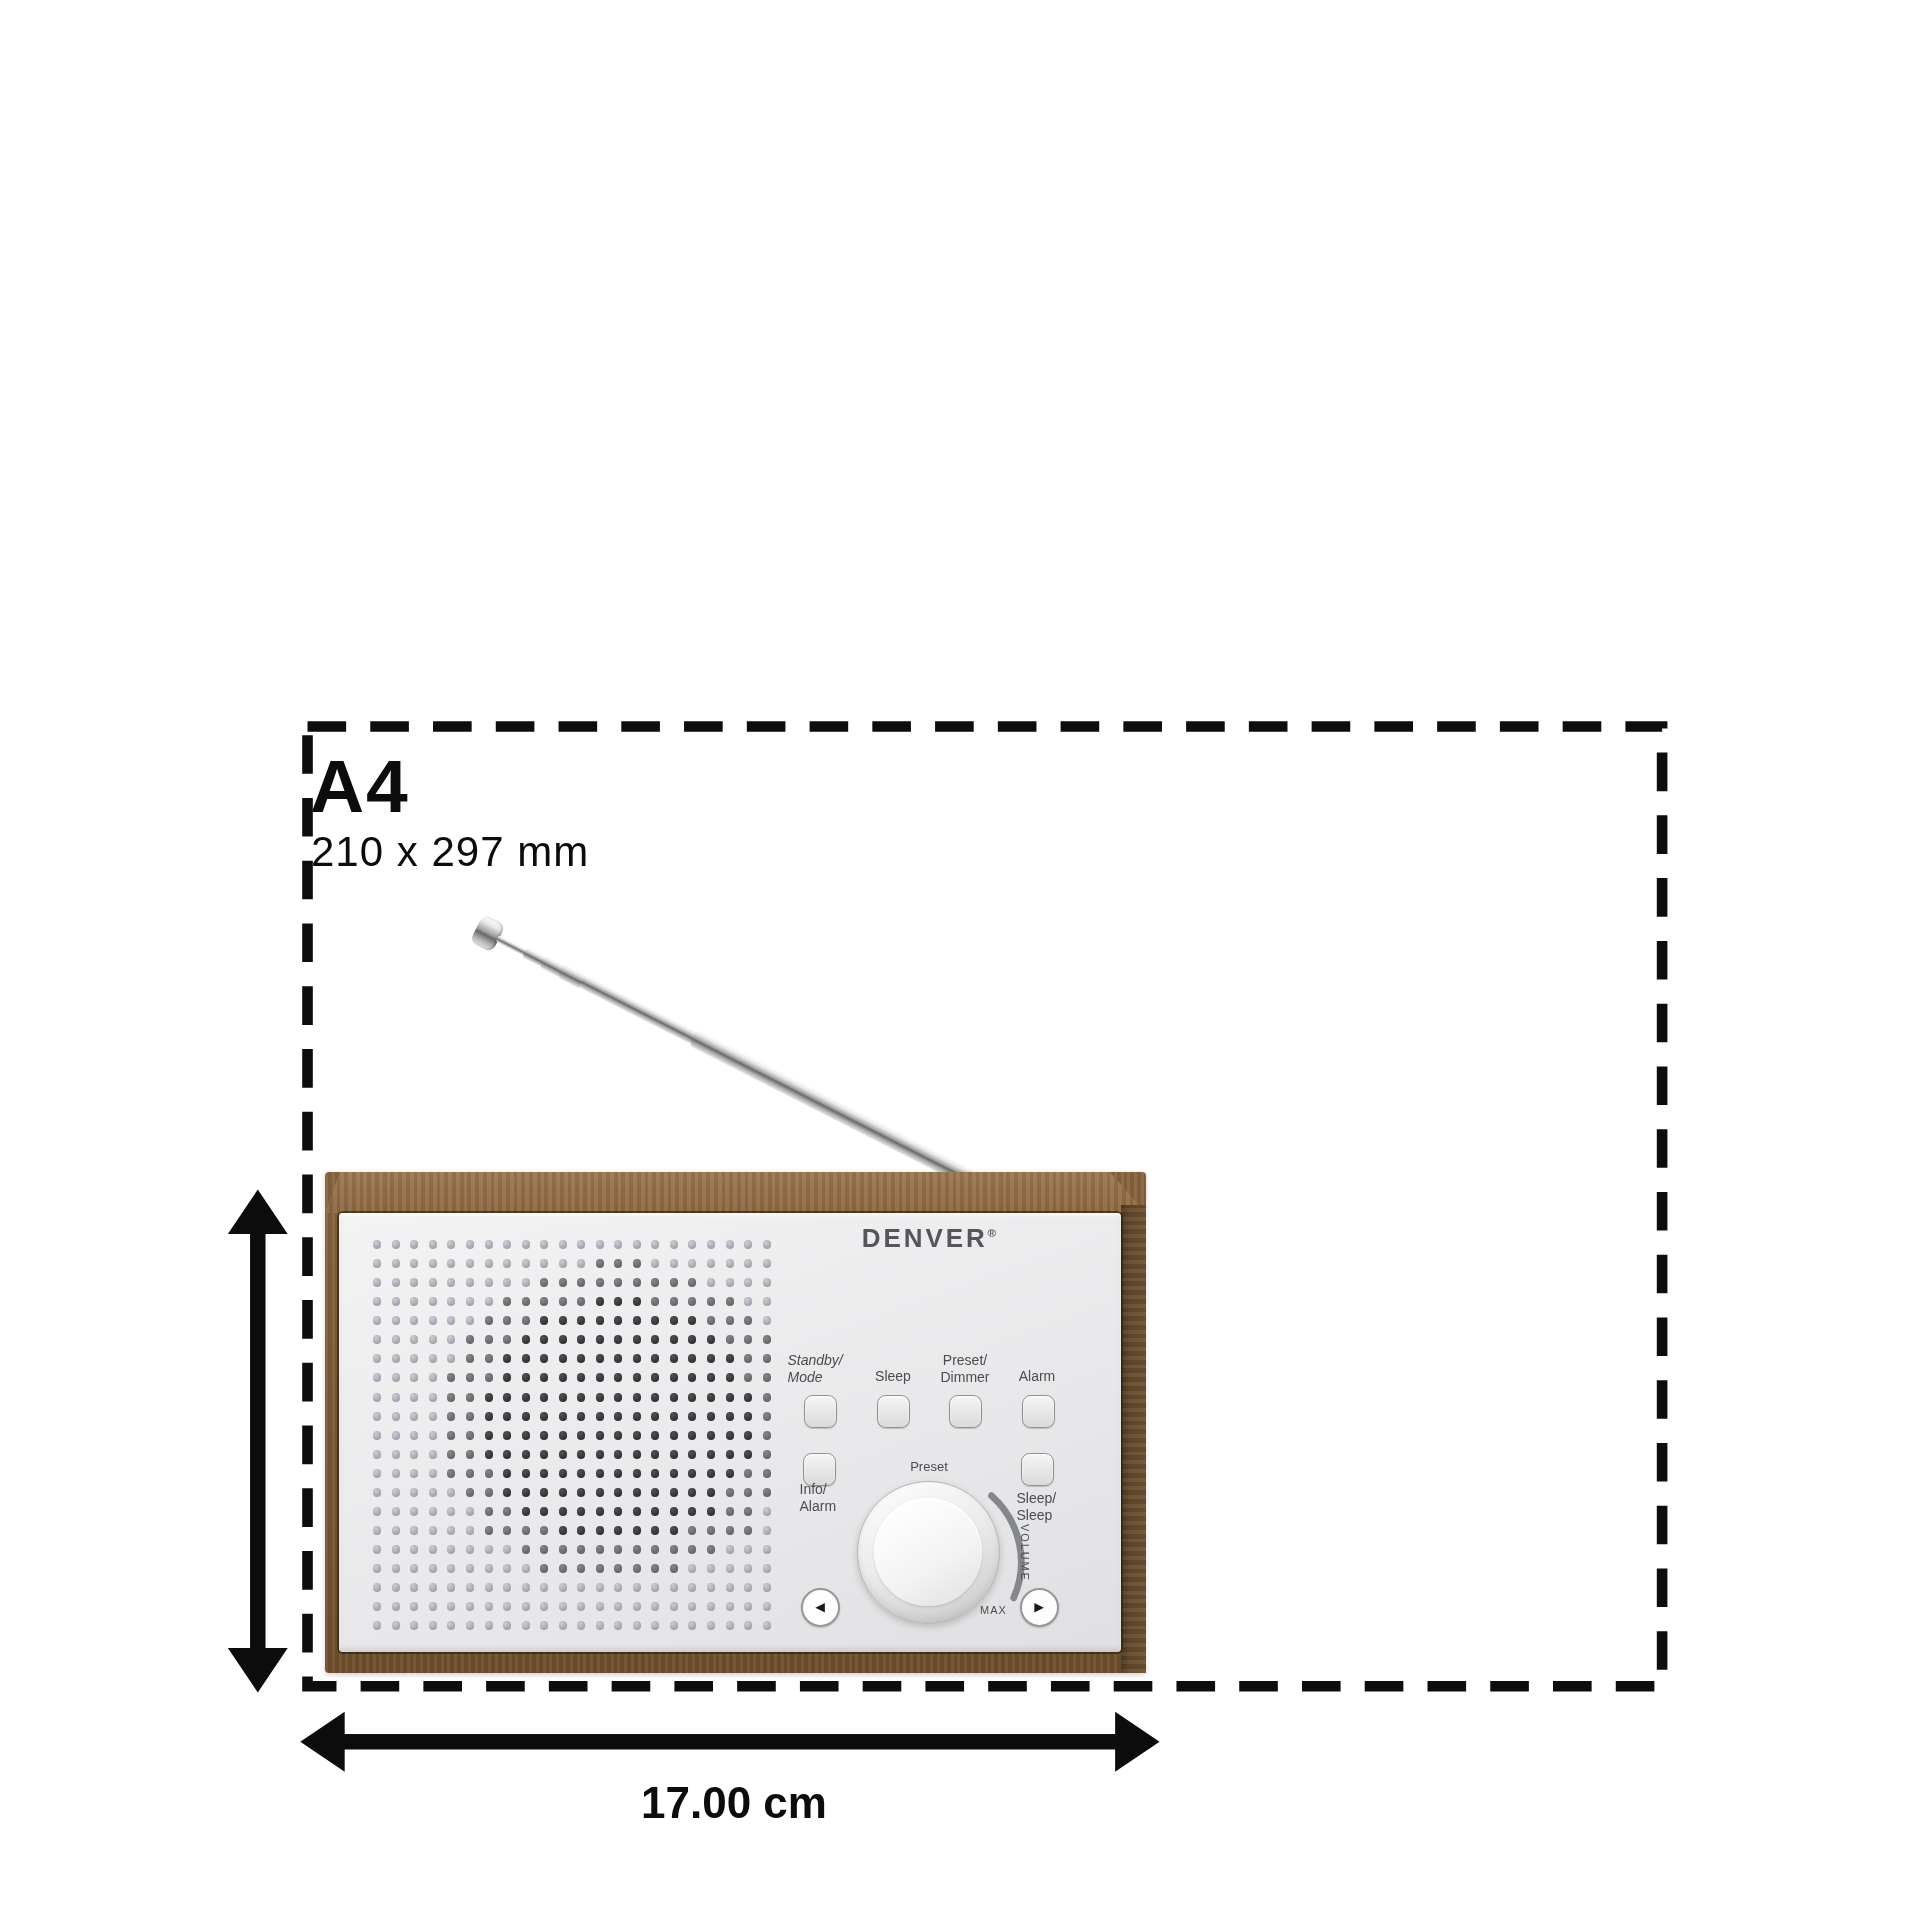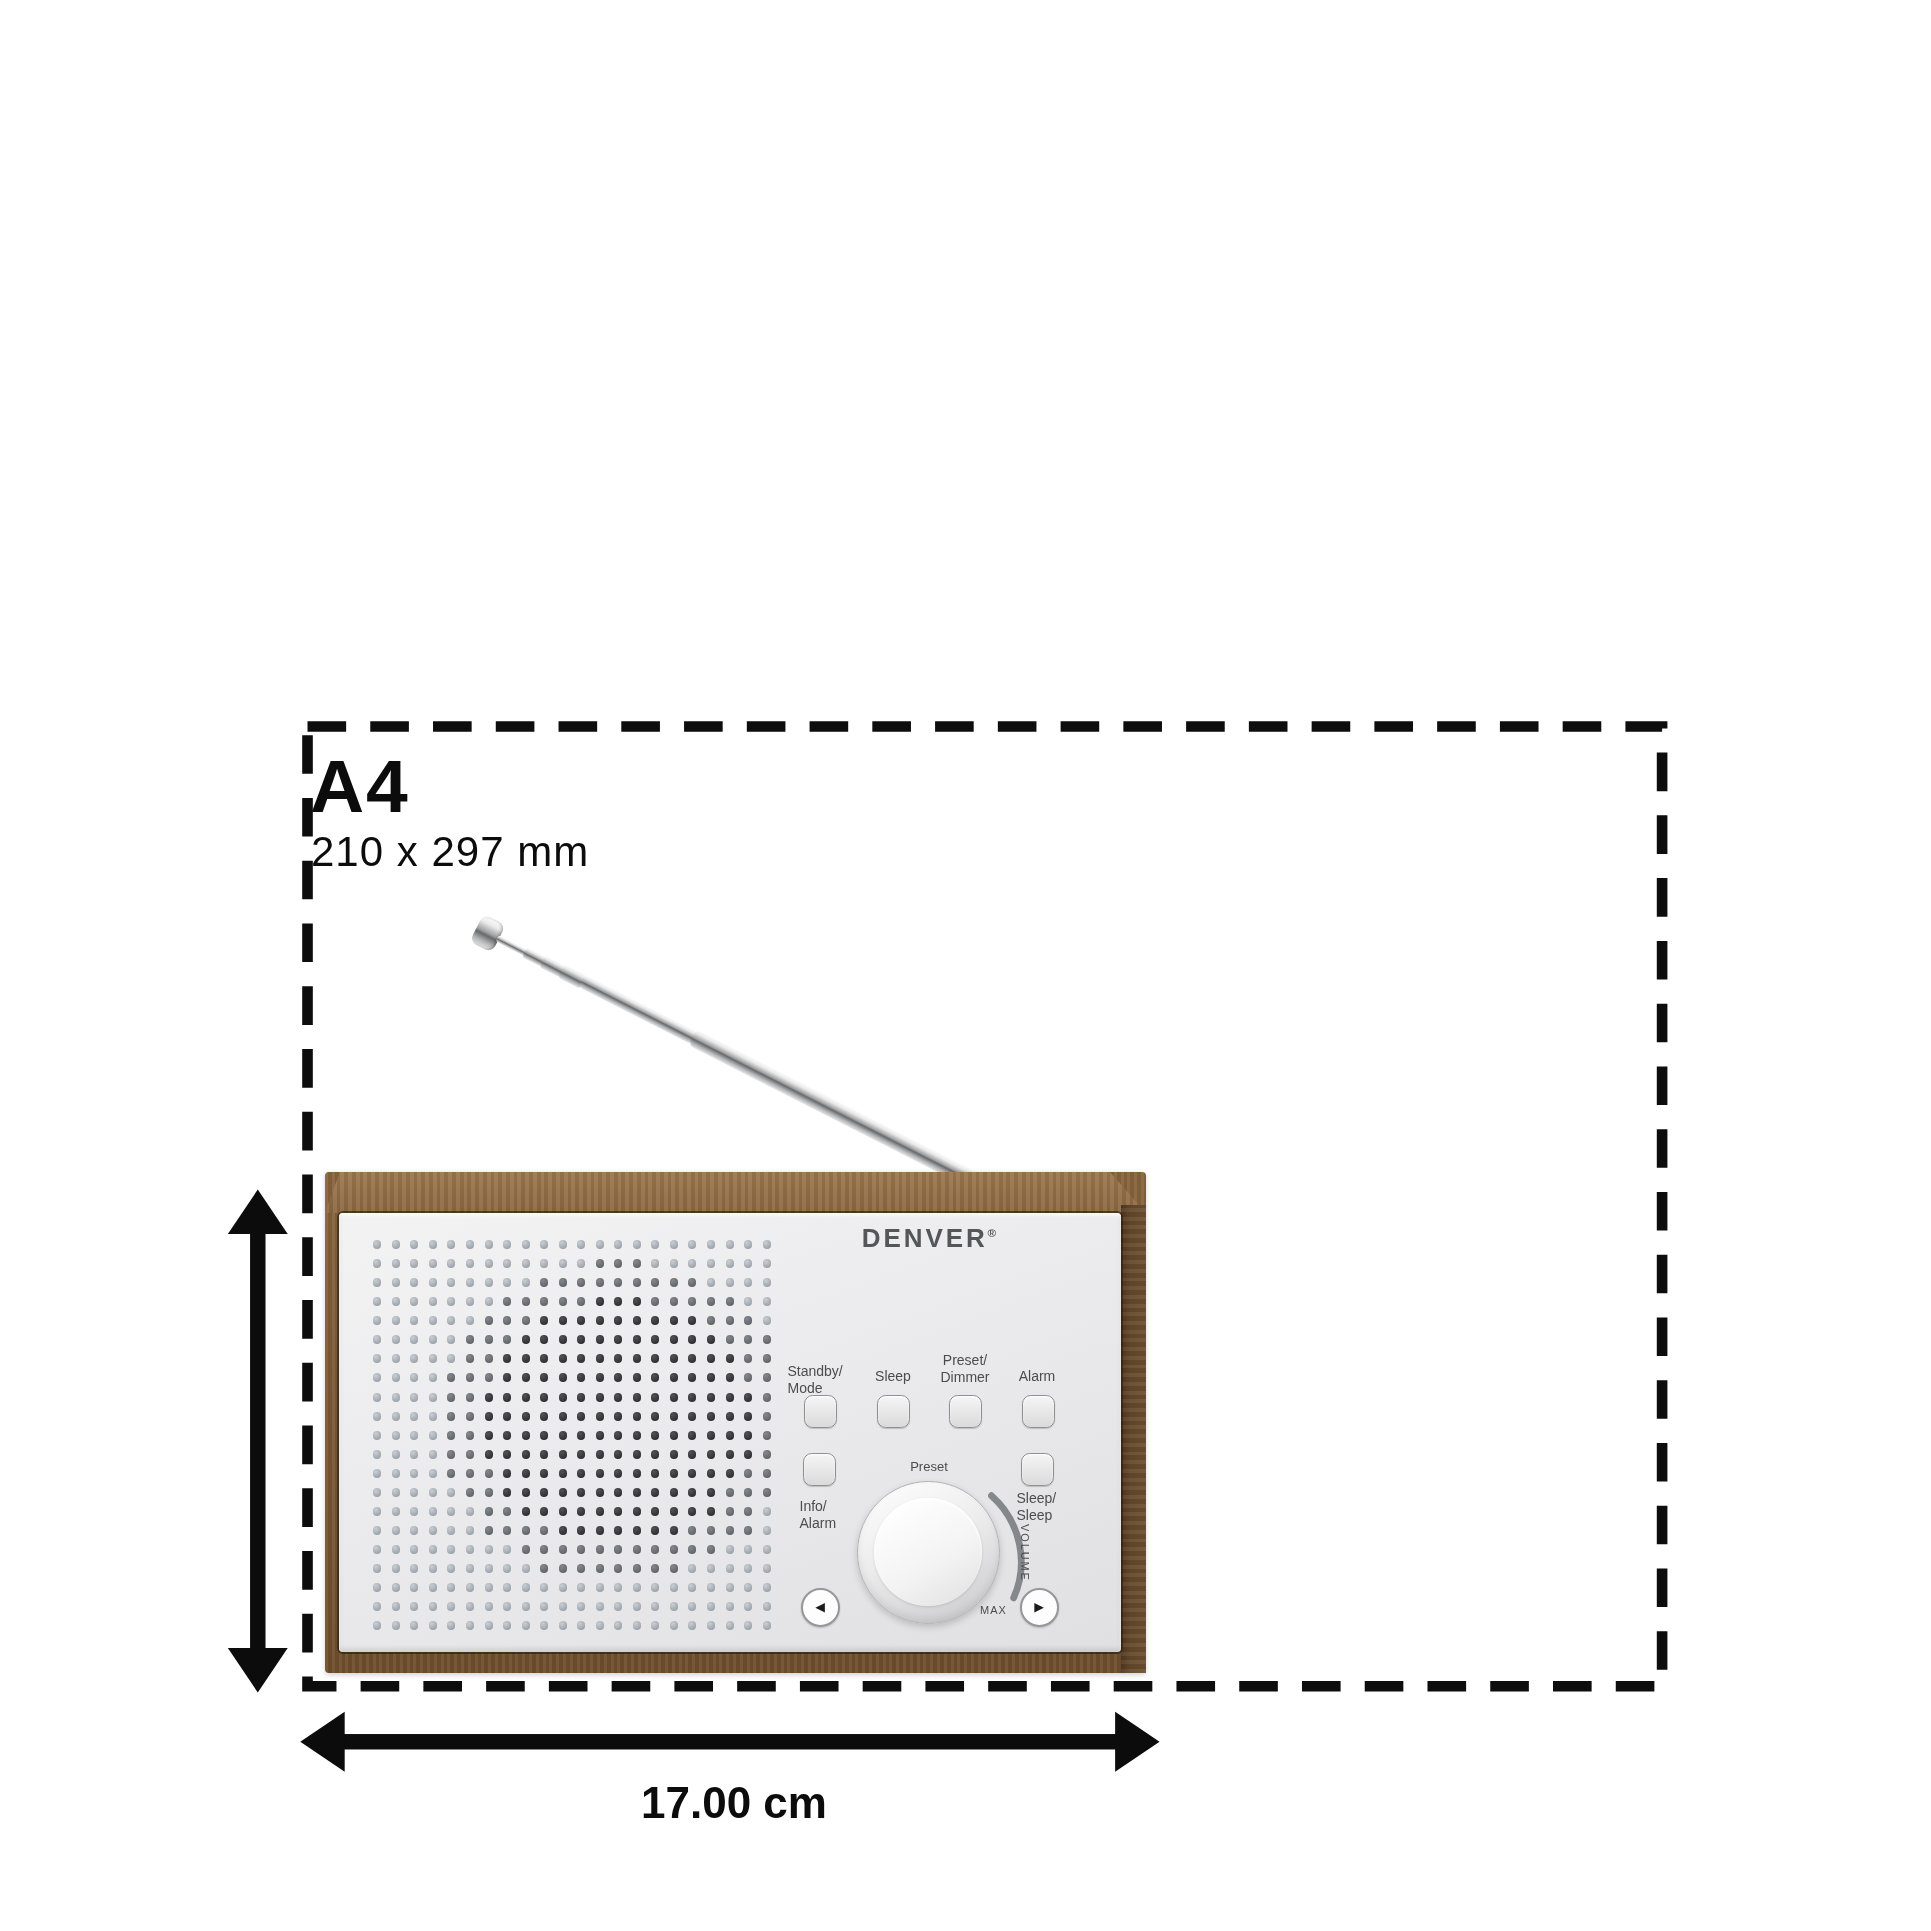--- a/index.html
+++ b/index.html
@@ -614,39 +614,39 @@
           <span class="dot" style="left: 358px; top: 385px; background: radial-gradient(circle at 35% 30%, rgb(201, 206, 212), rgb(142, 148, 156));"></span>
           <span class="dot" style="left: 376px; top: 385px; background: radial-gradient(circle at 35% 30%, rgb(201, 206, 212), rgb(142, 148, 156));"></span>
           <span class="dot" style="left: 395px; top: 385px; background: radial-gradient(circle at 35% 30%, rgb(201, 206, 212), rgb(142, 148, 156));"></span>
         </div>
 
       <div class="brand">
         <span>DENVER</span><sup>®</sup>
       </div>
 
 
-      <div class="ctl-label" style="left:449px;top:150px;">
+      <div class="ctl-label" style="left:449px;top:139px;font-style:italic;">
         <div>Standby/</div>
         <div>Mode</div>
       </div>
       <div class="ctl-label t-center" style="left:516px;top:155px;width:77px;">Sleep</div>
       <div class="ctl-label t-center" style="left:588px;top:139px;width:77px;">
         <div>Preset/</div>
         <div>Dimmer</div>
       </div>
       <div class="ctl-label t-center" style="left:660px;top:155px;width:77px;">Alarm</div>
 
       <div class="pushbtn" style="left:465px;top:182px;"></div>
       <div class="pushbtn" style="left:538px;top:182px;"></div>
       <div class="pushbtn" style="left:610px;top:182px;"></div>
       <div class="pushbtn" style="left:683px;top:182px;"></div>
 
       <div class="pushbtn" style="left:464px;top:240px;"></div>
       <div class="pushbtn" style="left:682px;top:240px;"></div>
-      <div class="ctl-label" style="left:461px;top:285px;">
+      <div class="ctl-label" style="left:461px;top:268px;">
         <div>Info/</div>
         <div>Alarm</div>
       </div>
       <div class="ctl-label" style="left:678px;top:277px;">
         <div>Sleep/</div>
         <div>Sleep</div>
       </div>
 
       <div class="enter-label">Preset</div>
 

